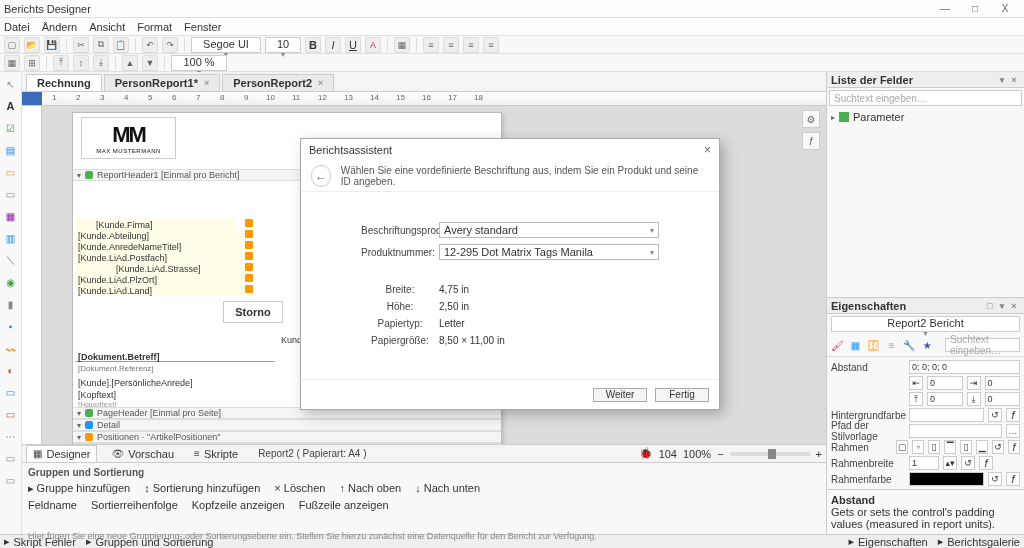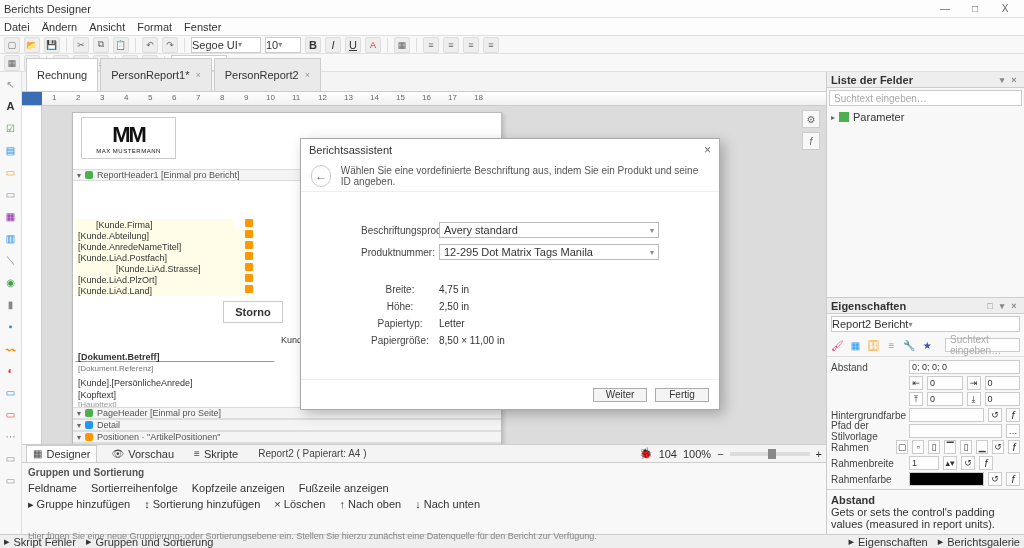--- a/index.html
+++ b/index.html
@@ -11,32 +11,32 @@
 .title-bar .win-btn { width: 30px; text-align: center; color: #666; font-size: 10px; }
 
 
 .menu-bar { height: 18px; background: #fdfdfd; display: flex; align-items: center; padding: 0 4px; gap: 12px; border-bottom: 1px solid #e0e0e0; }
 .menu-bar span { color: #333; }
 
 
 .toolbar { background: #f8f8f8; border-bottom: 1px solid #e0e0e0; display: flex; align-items: center; padding: 2px 4px; gap: 4px; height: 18px; }
 .tb-btn { width: 16px; height: 16px; background: #eee; border: 1px solid #ddd; border-radius: 2px; display:flex; align-items:center; justify-content:center; font-size:9px; color:#666;}
 .tb-sep { width: 1px; height: 14px; background: #ddd; margin: 0 2px; }
-.combo { height: 16px; border: 1px solid #ccc; background: #fff; padding: 0 0; font-size: 10px; display:flex; align-items:center; gap:0;}
+.combo { height: 16px; border: 1px solid #ccc; background: #fff; padding: 0 0; font-size: 10px; display:flex; align-items:center; gap:0;flex-direction:column;}
 .combo .caret { font-size:8px; color:#888;}
 
 
 .main { display: flex; height: calc(548px - 18px - 18px - 18px - 18px - 14px); }
 .left-tools { width: 22px; background: #f8f8f8; border-right: 1px solid #e0e0e0; display: flex; flex-direction: column; align-items: center; padding-top: 4px; gap: 6px; }
 .left-tools .ticon { width: 16px; height: 16px; border-radius:2px; display:flex; align-items:center; justify-content:center; font-size:10px;}
 .ticon.blue{color:#1e88e5;} .ticon.green{color:#43a047;} .ticon.red{color:#e53935;} .ticon.orange{color:#fb8c00;} .ticon.purple{color:#8e24aa;} .ticon.gray{color:#888;}
 
 .center { flex: 1; display: flex; flex-direction: column; background:#e8e8e8; position:relative;}
 .doc-tabs { height: 20px; background: #f4f4f4; display: flex; align-items: flex-end; padding-left: 4px; border-bottom:1px solid #ccc;}
-.doc-tab { padding: 10px 10px; background: #eaeaea; border: 1px solid #ccc; border-bottom: none; margin-right: 2px; font-size:10px; display:flex; align-items:center; gap:6px;}
+.doc-tab { padding: 2px 10px; background: #eaeaea; border: 1px solid #ccc; border-bottom: none; margin-right: 2px; font-size:10px; display:flex; align-items:center; gap:6px;font-weight:bold;}
 .doc-tab.active { background: #fff; }
 .doc-tab .x { color:#999; font-size:9px;}
 
 .ruler-row { height: 14px; background:#fff; border-bottom:1px solid #ccc; display:flex;}
 .ruler-corner { width:20px; background:#3b6db5; }
 .ruler { flex:1; position:relative; background:linear-gradient(#fff,#f0f0f0);}
 .ruler .tick{position:absolute; top:1px; font-size:8px; color:#666;}
 
 .canvas-wrap { flex:1; display:flex; overflow:hidden;}
 .vruler { width:20px; background:#fff; border-right:1px solid #ccc;}
@@ -325,32 +325,32 @@
         <span>100%</span>
         <span>−</span>
         <div class="zoom-track">
             <div class="zoom-thumb"></div>
           </div>
         <span>+</span>
       </div>
     </div>
     <div class="group-panel">
       <div class="hdr">Gruppen und Sortierung</div>
-      <div class="row" style="color:#888;">
-        <span>Feldname</span>
-        <span>Sortierreihenfolge</span>
-        <span>Kopfzeile anzeigen</span>
-        <span>Fußzeile anzeigen</span>
-      </div>
       <div class="row">
         <span>▸ <span>Gruppe hinzufügen</span></span>
         <span>↕ <span>Sortierung hinzufügen</span></span>
         <span>× <span>Löschen</span></span>
         <span>↑ <span>Nach oben</span></span>
         <span>↓ <span>Nach unten</span></span>
+      </div>
+      <div class="row" style="color:#888;">
+        <span>Feldname</span>
+        <span>Sortierreihenfolge</span>
+        <span>Kopfzeile anzeigen</span>
+        <span>Fußzeile anzeigen</span>
       </div>
       <div class="hint">Hier fügen Sie eine neue Gruppierung- oder Sortierungsebene ein. Stellen Sie hierzu zunächst eine Datenquelle für den Bericht zur Verfügung.</div>
     </div>
   </div>
 
   <div class="right">
     <div class="panel-hdr">
         <span>Liste der Felder</span>
         <div class="spacer"></div>
         <span class="pbtn">▾</span>

